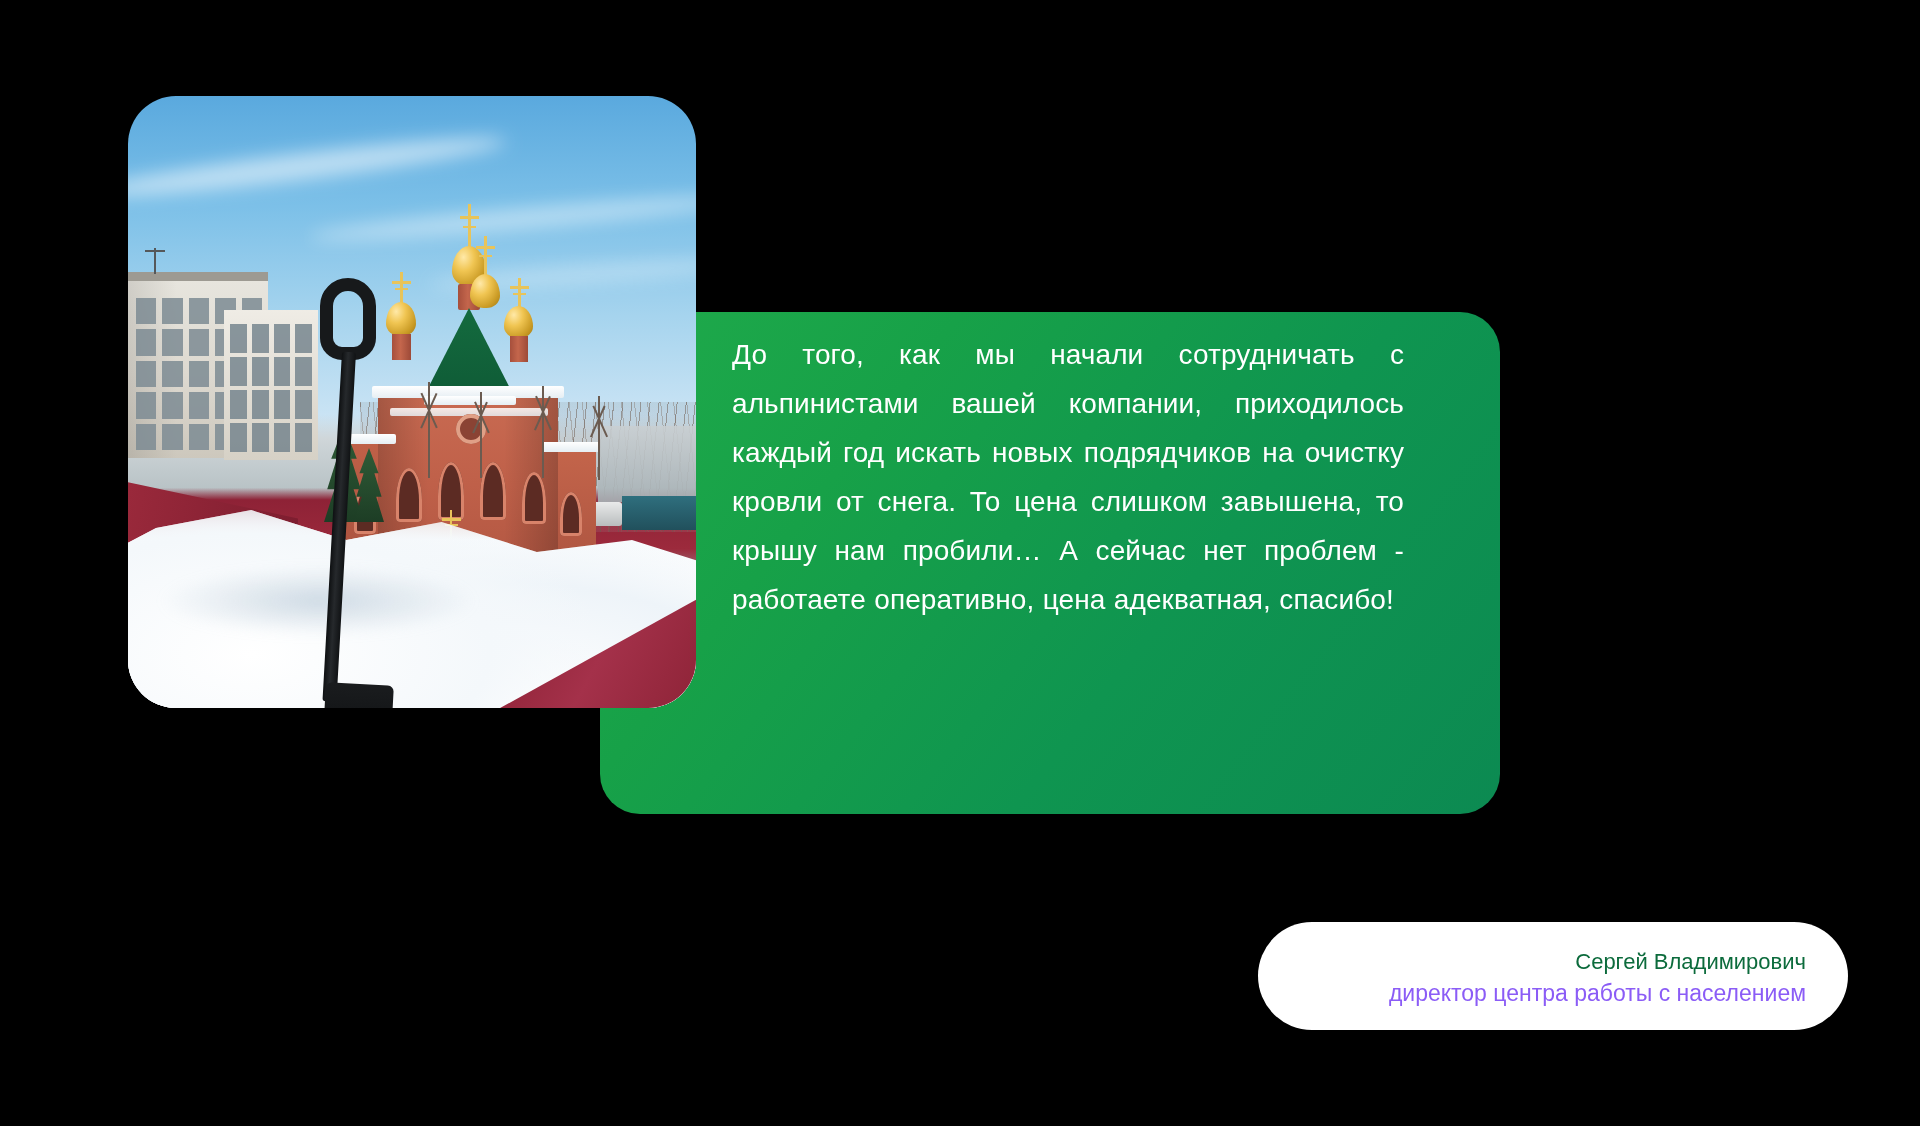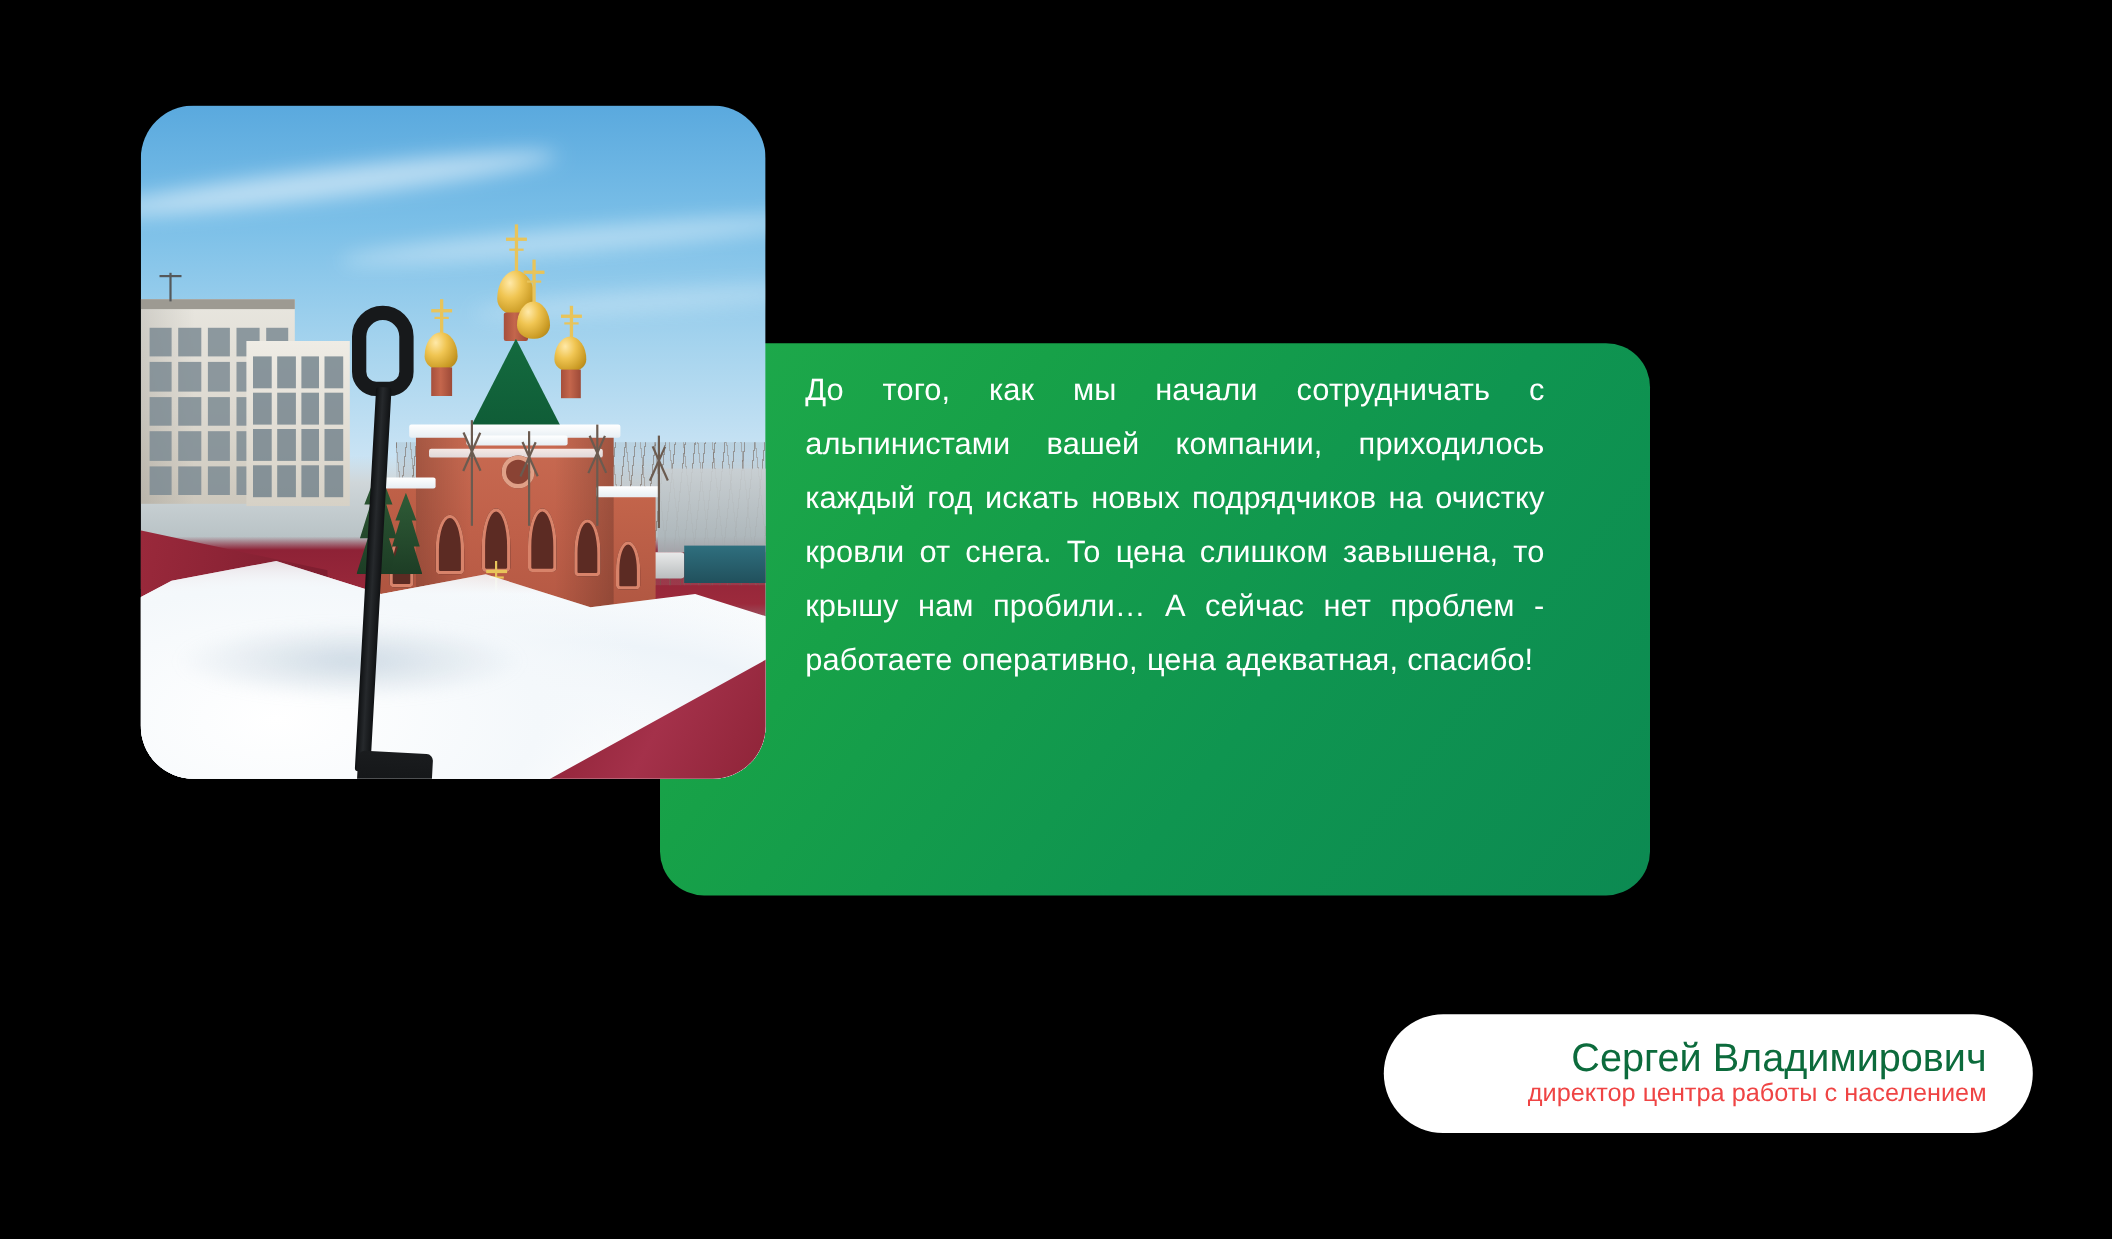--- a/index.html
+++ b/index.html
@@ -287,27 +287,27 @@
     border-radius: 54px;
     z-index: 5;
     display: flex;
     flex-direction: column;
     align-items: flex-end;
     justify-content: center;
     padding-right: 42px;
   }
   .attrib-name {
     color: #0c6b3c;
-    font-size: 36px;
+    font-size: 22px;
     line-height: 34px;
     font-weight: 400;
     font-family: "Liberation Sans", sans-serif;
   }
   .attrib-role {
-    color: #ef4444;
+    color: #8b5cf6;
     font-size: 23px;
     line-height: 28px;
     font-weight: 400;
     font-family: "Liberation Sans", sans-serif;
   }
 </style>
 </head>
 <body>
 
 <div class="stage">

